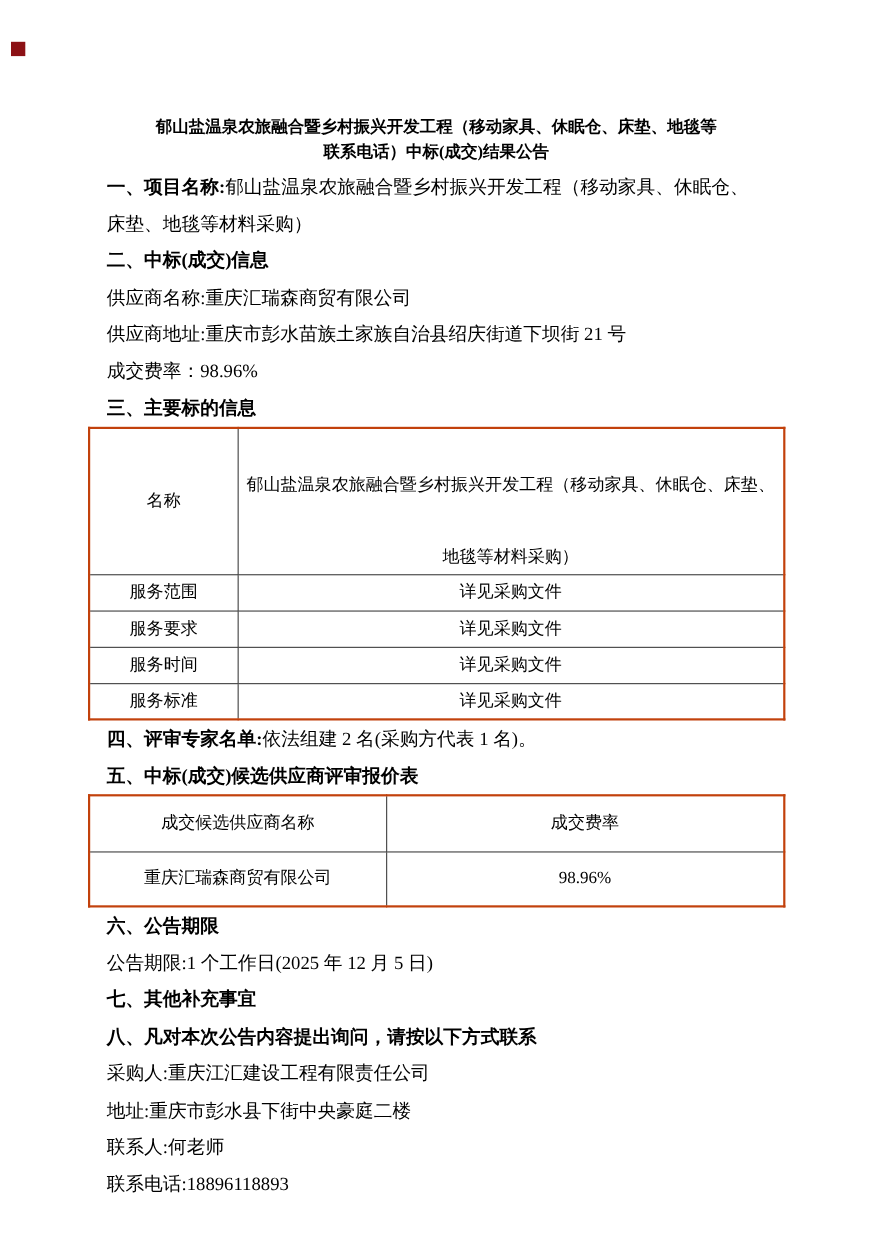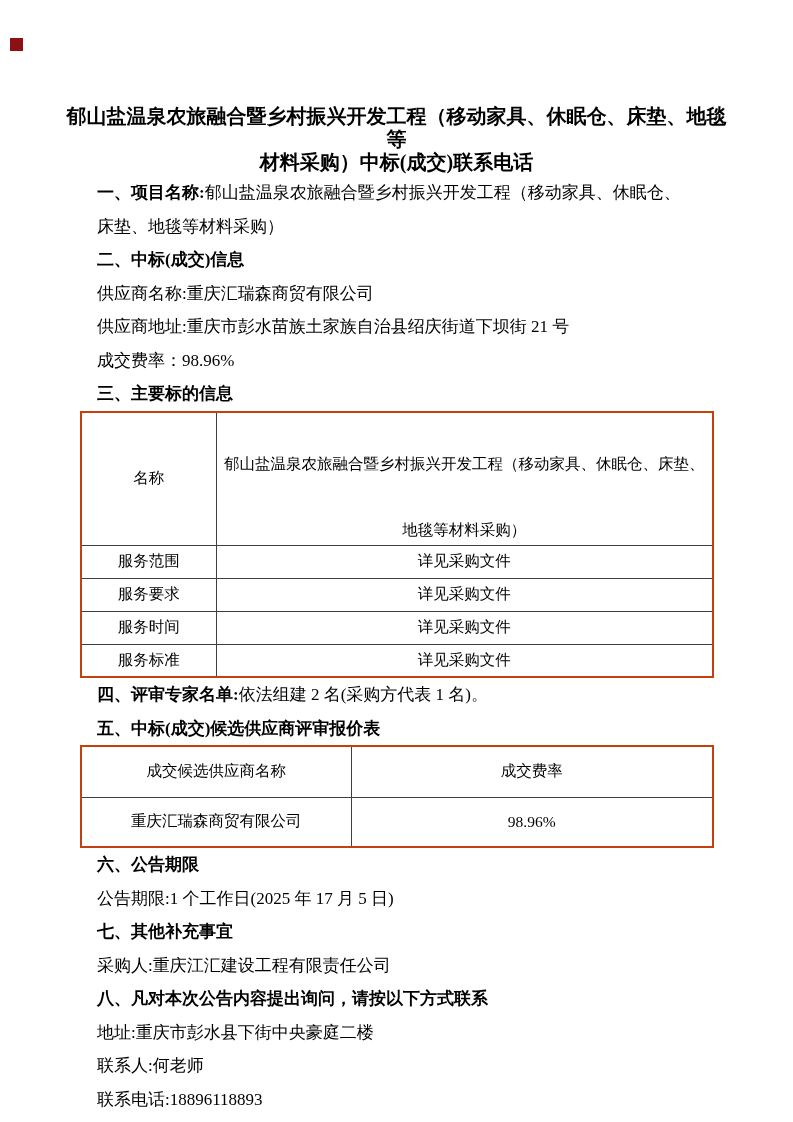--- a/index.html
+++ b/index.html
@@ -22,21 +22,21 @@
   }
   .doc {
     position: absolute;
     top: 105px;
     left: 0;
     width: 793px;
   }
   .title {
     margin: 0 0 2px 0;
     padding: 0 60px;
-    font-size: 20px;
+    font-size: 15px;
     font-weight: bold;
     line-height: 23px;
     text-align: center;
   }
   .tline { display: block; }
   .para {
     margin: 0;
     padding: 0 38px 0 97px;
     font-size: 17px;
     line-height: 33.5px;
@@ -72,21 +72,21 @@
 <body>
 
 <div class="page">
 
   <div class="marker" style="background: rgb(140, 17, 21);"></div>
 
   <div class="doc">
 
     <h1 class="title">
       <span class="tline">郁山盐温泉农旅融合暨乡村振兴开发工程（移动家具、休眠仓、床垫、地毯等</span>
-      <span class="tline">材料采购）中标(成交)联系电话</span>
+      <span class="tline">联系电话）中标(成交)结果公告</span>
     </h1>
 
     <p class="para">
       <span class="line"><b>一、项目名称:</b><span>郁山盐温泉农旅融合暨乡村振兴开发工程（移动家具、休眠仓、</span></span>
       <span class="line">床垫、地毯等材料采购）</span>
     </p>
 
     <p class="para bold">二、中标(成交)信息</p>
     <p class="para">供应商名称:重庆汇瑞森商贸有限公司</p>
     <p class="para">供应商地址:重庆市彭水苗族土家族自治县绍庆街道下坝街 21 号</p>
@@ -133,24 +133,24 @@
           <td>成交费率</td>
         </tr>
         <tr class="dr">
           <td class="w1">重庆汇瑞森商贸有限公司</td>
           <td>98.96%</td>
         </tr>
       </tbody>
     </table>
 
     <p class="para bold">六、公告期限</p>
-    <p class="para">公告期限:1 个工作日(2025 年 17 月 5 日)</p>
+    <p class="para">公告期限:1 个工作日(2025 年 12 月 5 日)</p>
 
     <p class="para bold">七、其他补充事宜</p>
 
+    <p class="para bold">八、凡对本次公告内容提出询问，请按以下方式联系</p>
     <p class="para">采购人:重庆江汇建设工程有限责任公司</p>
-    <p class="para bold">八、凡对本次公告内容提出询问，请按以下方式联系</p>
     <p class="para">地址:重庆市彭水县下街中央豪庭二楼</p>
     <p class="para">联系人:何老师</p>
     <p class="para">联系电话:18896118893</p>
 
   </div>
 </div>
 
 </body></html>

